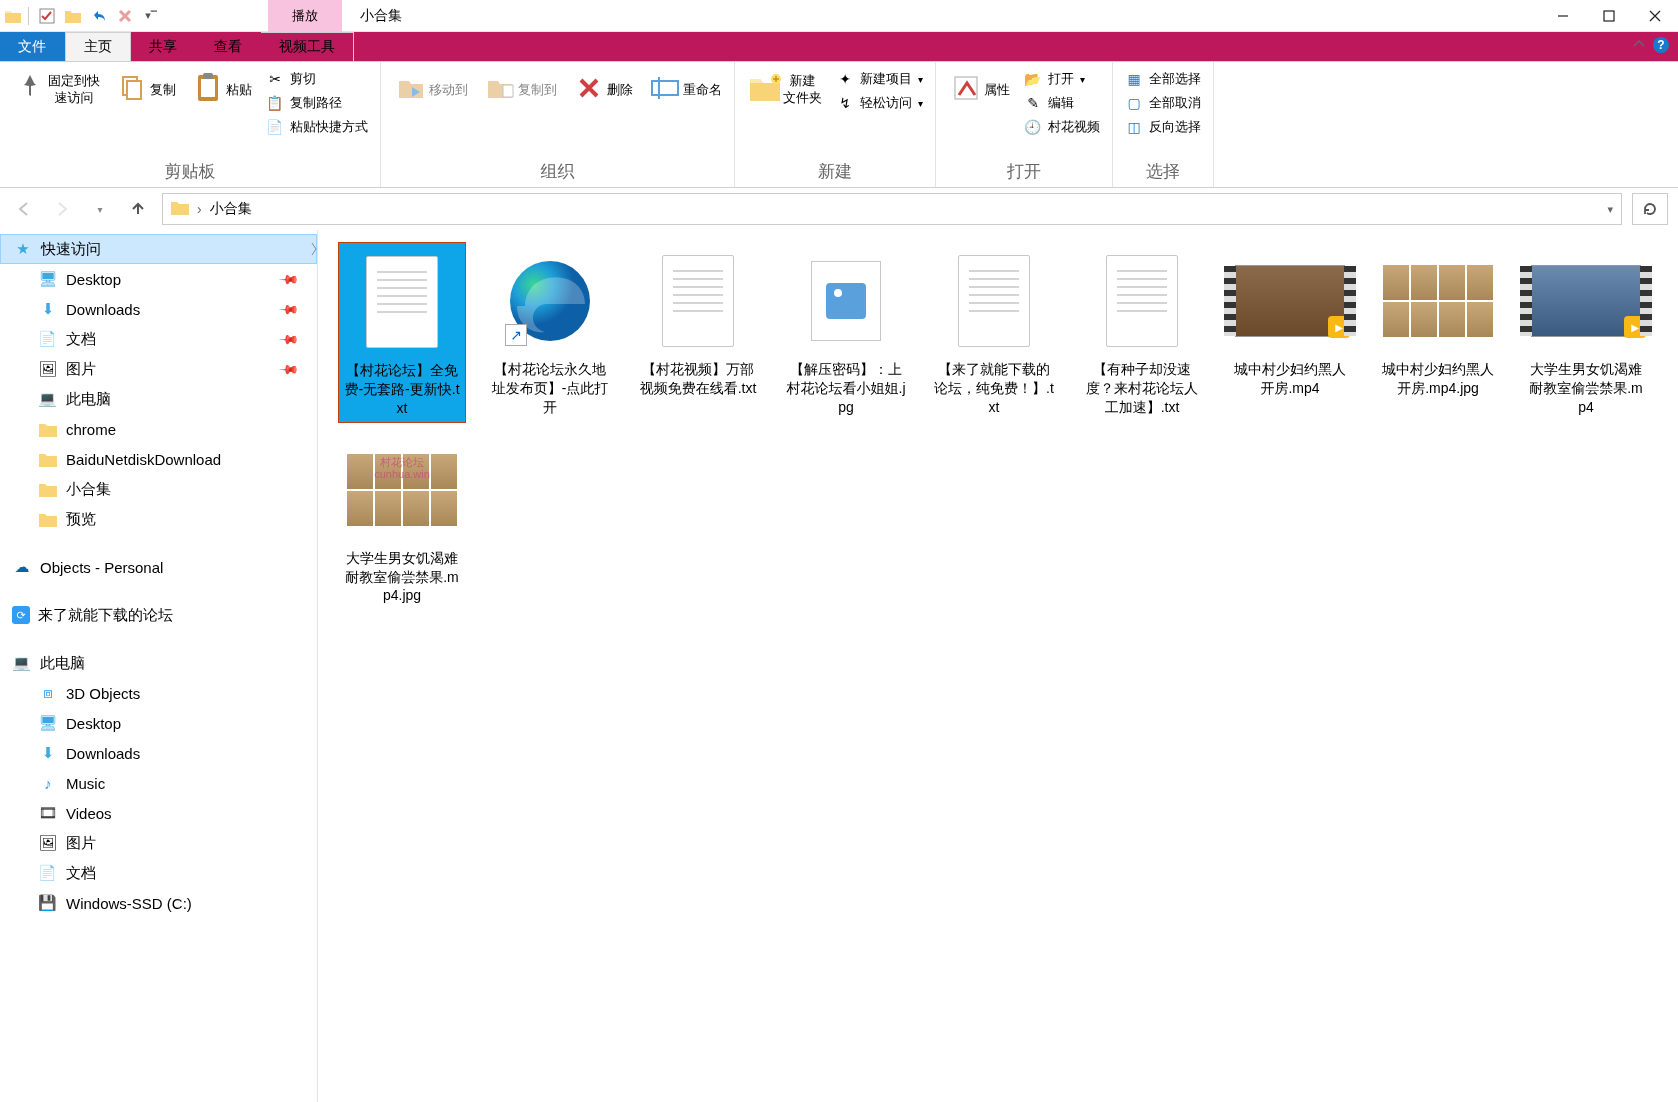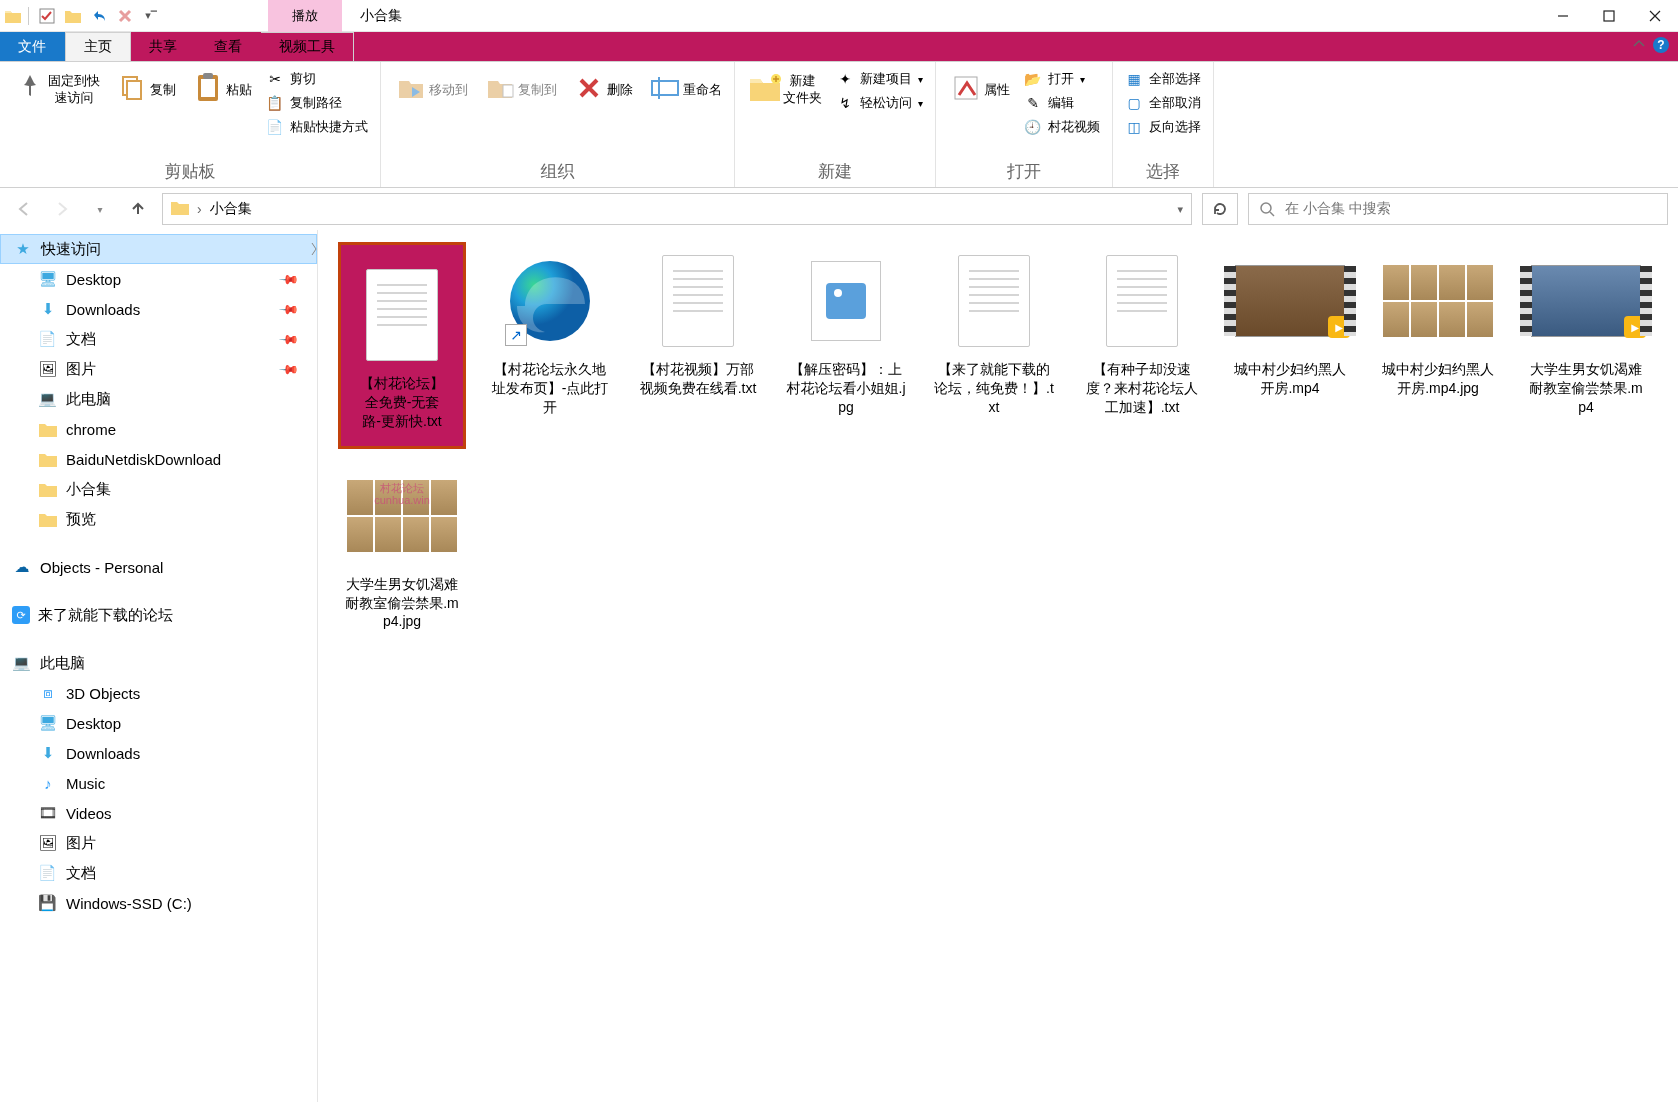--- a/index.html
+++ b/index.html
@@ -54,21 +54,21 @@
   .tree-item.level2 { padding-left: 38px; }
   .tree-item.selected { background:#cce8ff; border:1px solid #99d1ff; }
   .tree-item .ticon { width:20px; height:20px; display:inline-flex; align-items:center; justify-content:center;}
   .pin { margin-left:auto; margin-right:20px; color:#aaa; transform:rotate(45deg); font-size:13px;}
   .tree-spacer { height:18px; }
   
   
   .file-area { flex:1; padding: 12px 20px; overflow:auto;}
   .file-grid { display:flex; flex-wrap:wrap; gap: 8px 20px; align-content:flex-start;}
   .file-item { width: 128px; display:flex; flex-direction:column; align-items:center; text-align:center; font-size:14px; padding:4px;}
-  .file-item.selected { background:#be185d; border:3px solid #c2410c; padding:15px;}
+  .file-item.selected { background:#0ea5e9; border:1px solid #c2410c; padding:4px;}
   .file-thumb { width: 110px; height: 110px; display:flex; align-items:center; justify-content:center; margin-bottom:4px; position:relative;}
   .file-name { line-height:1.35; word-break:break-all; max-height: 5.4em; overflow:hidden;}
   
   
   .txt-thumb { width:72px; height:92px; border:1px solid #c8c8c8; background:#fff; border-radius:2px; position:relative; }
   .txt-thumb::before { content:""; position:absolute; top:14px; left:10px; right:10px; height:48px;
     background: repeating-linear-gradient(#d5d5d5 0, #d5d5d5 2px, transparent 2px, transparent 8px);}
   .img-thumb { width:70px; height:80px; border:1px solid #c8c8c8; background:#fff; display:flex; align-items:center; justify-content:center;}
   .img-thumb .inner { width:40px; height:36px; background:#5aa0dc; border-radius:4px; position:relative;}
   .img-thumb .inner::after{content:""; position:absolute; top:6px; left:8px; width:8px;height:8px; background:#fff; border-radius:50%;}
@@ -362,29 +362,20 @@
     <span>小合集</span>
     <span style="flex:1"></span>
     <span style="color:#666;font-size:11px;">▾</span>
   </div>
   <div class="refresh-box">
       <svg width="16" height="16" viewBox="0 0 16 16">
         <path d="M3 8a5 5 0 1 1 2 4" fill="none" stroke="#555" stroke-width="1.8"></path>
         <path d="M3 13v-4h4" fill="none" stroke="#555" stroke-width="1.8"></path>
       </svg>
     </div>
-  <div class="search-box">
-    <span>
-        <svg width="16" height="16">
-          <circle cx="7" cy="7" r="5" fill="none" stroke="#888" stroke-width="1.5"></circle>
-          <path d="M11 11l4 4" stroke="#888" stroke-width="1.5"></path>
-        </svg>
-      </span>
-    <span>在 小合集 中搜索</span>
-  </div>
 </div>
 
 <div class="body-split">
   <div class="nav-pane">
     <div class="nav-splitter">
         <svg width="6" height="20">
           <path d="M1 4l4 6-4 6" fill="none" stroke="#888"></path>
         </svg>
       </div>
     <div class="tree">

